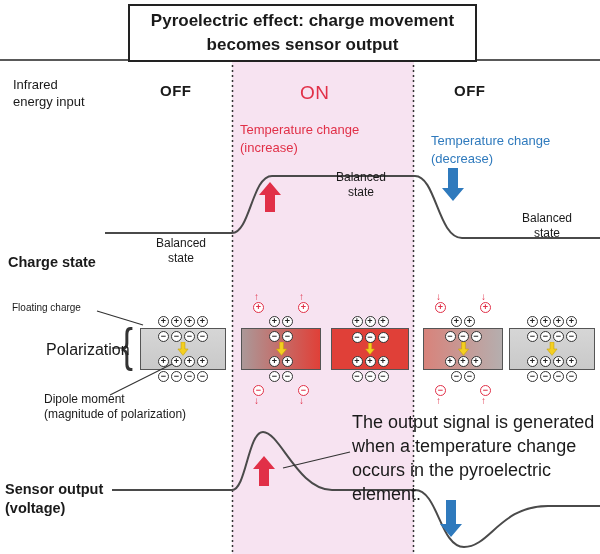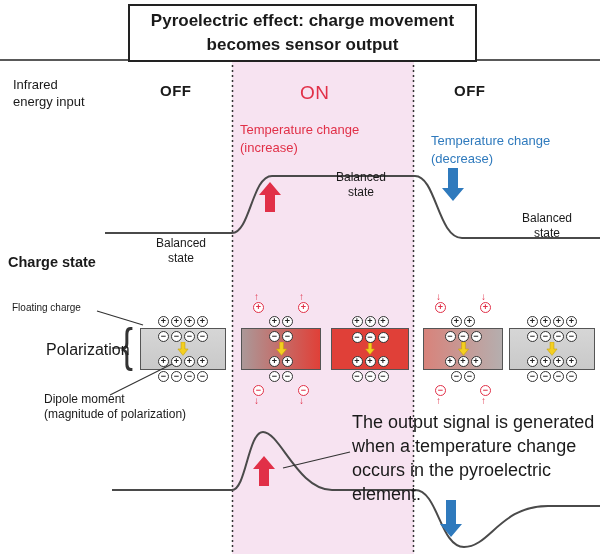--- a/index.html
+++ b/index.html
@@ -261,17 +261,19 @@
   <div class="lbl" style="left:514px;top:211px;width:66px;text-align:center;font-size:12px;line-height:15px;">Balanced
 state</div>
 
   <div class="lbl" style="left:8px;top:254px;font-size:14.5px;font-weight:bold;">Charge state</div>
   <div class="lbl" style="left:12px;top:302px;font-size:10px;">Floating charge</div>
   <div class="lbl" style="left:46px;top:341px;font-size:16px;">Polarization</div>
   <div class="brace" style="left:119px;top:322px;">{</div>
   <div class="lbl" style="left:44px;top:392px;font-size:12px;line-height:15px;">Dipole moment
 (magnitude of polarization)</div>
 
+  <div class="lbl" style="left:5px;top:480px;font-size:14.5px;font-weight:bold;line-height:19px;">Sensor output
+(voltage)</div>
   <div class="lbl" style="left:352px;top:410px;font-size:18px;line-height:24px;">The output signal is generated
 when a temperature change
 occurs in the pyroelectric element.</div>
 
 </div>
 
 </body></html>

